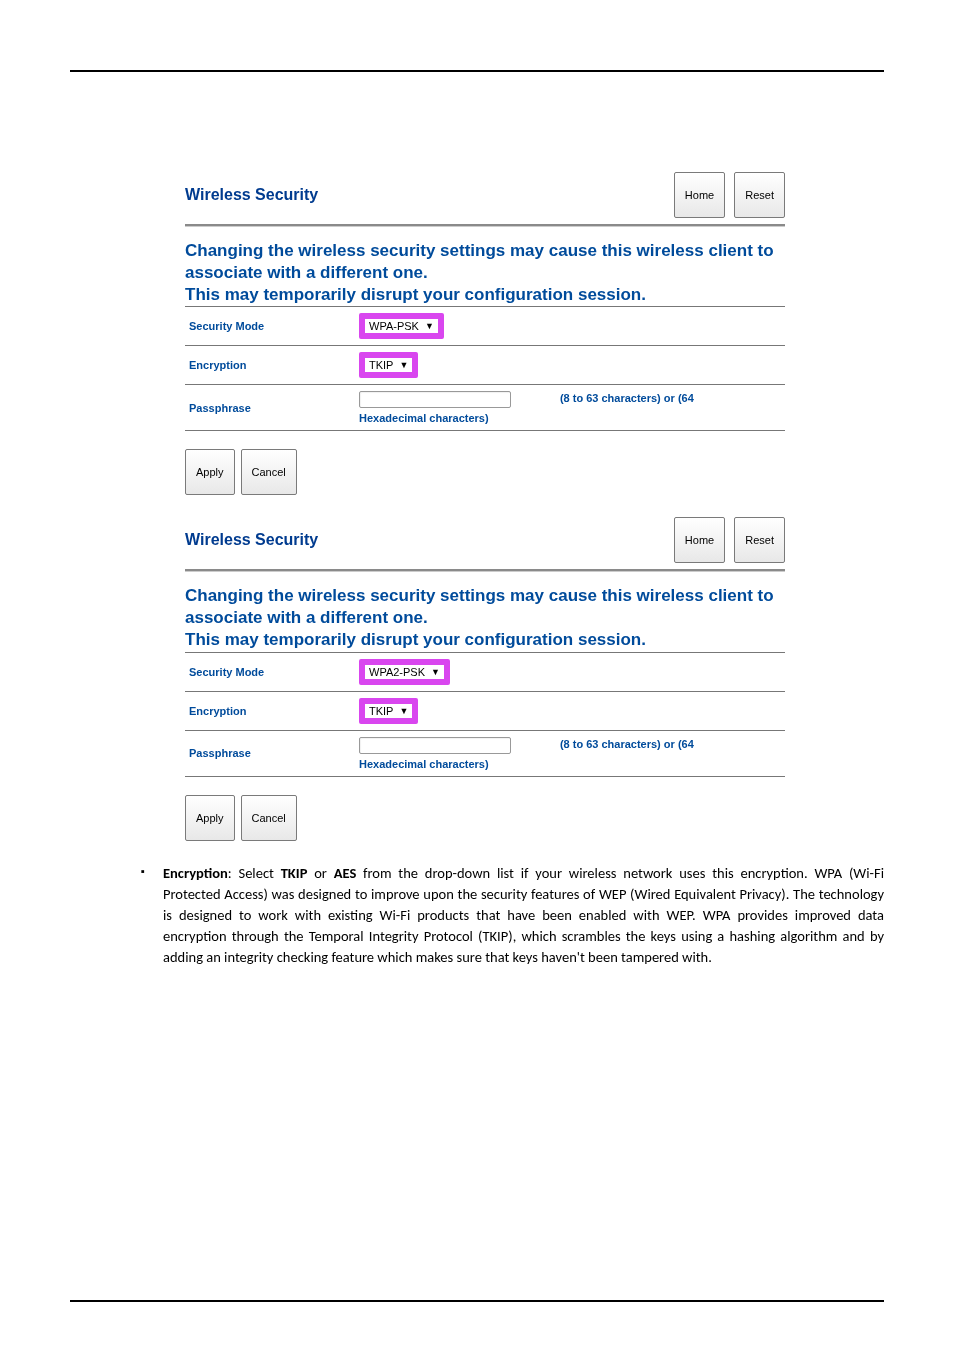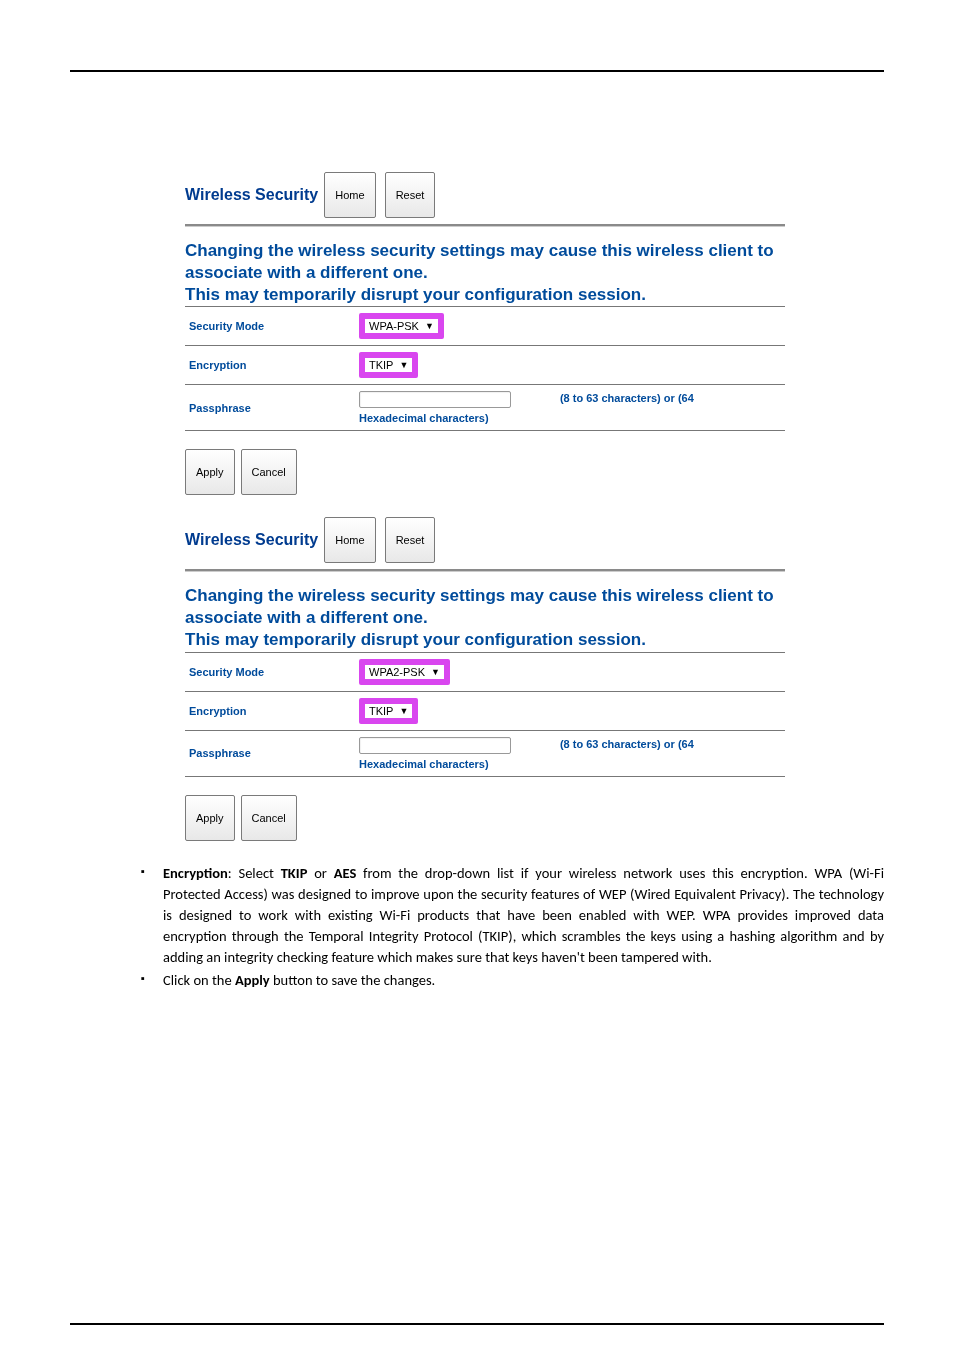--- a/index.html
+++ b/index.html
@@ -61,21 +61,21 @@
   }
   .panel {
     font-family: Tahoma, Verdana, sans-serif;
     font-size: 11px;
     color: #003366;
     margin-bottom: 22px;
   }
   .panel .hdr {
     display: flex;
     align-items: center;
-    justify-content: flex-start;
+    justify-content: space-between;
     margin-bottom: 6px;
   }
   .panel .hdr .title {
     font-size: 16px;
     font-weight: bold;
     color: #003b8f;
   }
   .btn {
     display: inline-block;
     background: linear-gradient(#fff,#e8e8e8);
@@ -257,20 +257,17 @@
       <div class="btnrow">
         <span class="btn">Apply</span><span class="btn">Cancel</span>
       </div>
     </div>
   </div>
 
   <ul class="doc-list">
     <li>
       <span class="b">Encryption</span><span>: Select </span><span class="b">TKIP</span><span> or </span><span class="b">AES</span><span> from the drop-down list if your wireless network uses this encryption. WPA (Wi-Fi Protected Access) was designed to improve upon the security features of WEP (Wired Equivalent Privacy). The technology is designed to work with existing Wi-Fi products that have been enabled with WEP. WPA provides improved data encryption through the Temporal Integrity Protocol (TKIP), which scrambles the keys using a hashing algorithm and by adding an integrity checking feature which makes sure that keys haven't been tampered with.</span>
     </li>
-    <li>
-      <span>Click on the </span><span class="b">Apply</span><span> button to save the changes.</span>
-    </li>
   </ul>
 
   <div style="height:260px"></div>
   <hr class="bottom-rule">
 </div>
 
 </body></html>

